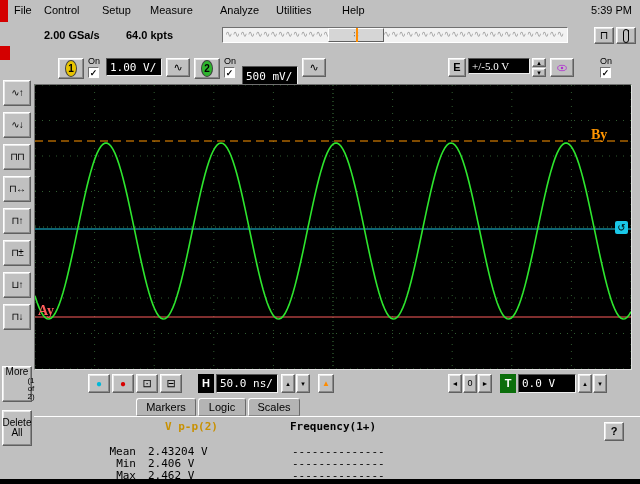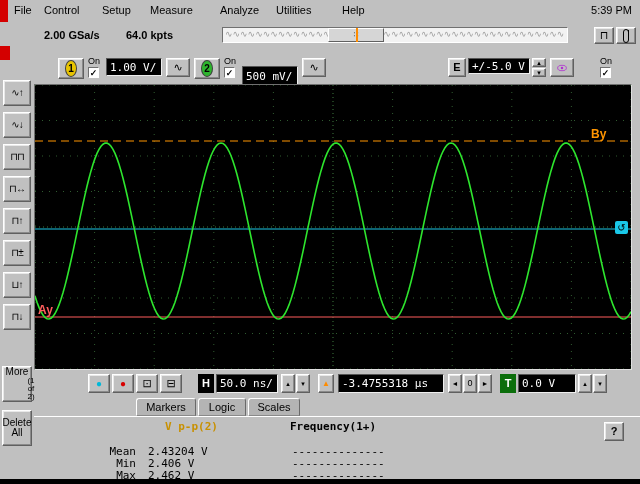--- a/index.html
+++ b/index.html
@@ -20,21 +20,21 @@
   .circle{width:15px;height:15px;border-radius:50%;display:flex;align-items:center;
     justify-content:center;font-size:10px;font-weight:bold;color:#000;border:1px solid #404040;}
   .tab{position:absolute;top:398px;height:18px;display:flex;align-items:center;justify-content:center;
     background:#b4b4b4;border:1px solid;border-color:#fff #6a6a6a #8a8a8a #fff;border-radius:3px 3px 0 0;box-sizing:border-box;}
   .tab.active{background:#cfcfcf;top:396px;height:21px;z-index:3;}
   .mono{font-family:"DejaVu Sans Mono",monospace;}
   .sidebtn{left:3px;width:28px;height:26px;font-size:10px;letter-spacing:-1px;}
   .mini{font-size:7px;}
   .mouse{display:inline-block;width:9px;height:12px;border:1px solid #000;border-radius:4px;position:relative;}
   .mouse::before{content:"";position:absolute;left:4px;top:0;width:1px;height:5px;background:#000;}
-  .scopelabel{position:absolute;font-size:12px;font-weight:bold;font-family:Liberation Sans, sans-serif;}
+  .scopelabel{position:absolute;font-size:14px;font-weight:bold;font-family:Liberation Serif, serif;}
   .mrow{position:absolute;left:60px;width:570px;height:12px;font-family:"DejaVu Sans Mono",monospace;font-size:11px;}
   .mrow .lbl{position:absolute;left:0;width:76px;text-align:right;}
   .mrow .v1{position:absolute;left:88px;}
   .mrow .v2{position:absolute;left:232px;}
 </style>
 </head>
 <body>
 
 <div id="screen">
 
@@ -82,21 +82,21 @@
   <span class="abs" style="left:224px;top:56px;font-size:9px;">On</span>
   <span class="cb checked" style="left:224px;top:67px;"></span>
   <div class="field" style="left:242px;top:66px;width:56px;height:21px;">500 mV/</div>
   <button class="btn" style="left:302px;top:58px;width:24px;height:19px;">
     <span>∿</span>
   </button>
 
   <button class="btn" style="left:448px;top:58px;width:18px;height:19px;font-weight:bold;">
     <span>E</span>
   </button>
-  <div class="field" style="left:468px;top:58px;width:62px;height:16px;">+/-5.0 V</div>
+  <div class="field" style="left:468px;top:58px;width:62px;height:16px;font-family:Liberation Serif, serif;">+/-5.0 V</div>
   <button class="btn mini" style="left:532px;top:58px;width:13px;height:9px;">▴</button>
   <button class="btn mini" style="left:532px;top:68px;width:13px;height:9px;">▾</button>
   <button class="btn" style="left:550px;top:58px;width:24px;height:19px;">
     <svg width="16" height="10" viewBox="0 0 16 10">
       <ellipse cx="8" cy="5" rx="7" ry="4.3" fill="none" stroke="#b030d0" stroke-width="1.3"></ellipse>
       <circle cx="8" cy="5" r="2" fill="#b030d0"></circle>
     </svg>
   </button>
   <span class="abs" style="left:600px;top:56px;font-size:9px;">On</span>
   <span class="cb checked" style="left:600px;top:67px;"></span>
@@ -181,21 +181,20 @@
   </button>
 
   <div class="abs" style="left:198px;top:374px;width:16px;height:19px;background:#000;color:#fff;font-weight:bold;text-align:center;line-height:19px;">H</div>
   <div class="field" style="left:216px;top:374px;width:62px;height:19px;">50.0 ns/</div>
   <button class="btn mini" style="left:281px;top:374px;width:14px;height:19px;">▴</button>
   <button class="btn mini" style="left:296px;top:374px;width:14px;height:19px;">▾</button>
 
   <button class="btn" style="left:318px;top:374px;width:16px;height:19px;">
     <span style="color:#ff8c00;font-size:8px;">▲</span>
   </button>
-  <div class="field" style="left:338px;top:374px;width:106px;height:19px;">-3.4755318 µs</div>
   <button class="btn mini" style="left:448px;top:374px;width:14px;height:19px;">◄</button>
   <button class="btn" style="left:463px;top:374px;width:14px;height:19px;font-size:9px;">0</button>
   <button class="btn mini" style="left:478px;top:374px;width:14px;height:19px;">►</button>
 
   <div class="abs" style="left:500px;top:374px;width:16px;height:19px;background:#0b6e0b;color:#fff;font-weight:bold;text-align:center;line-height:19px;">T</div>
   <div class="field" style="left:518px;top:374px;width:58px;height:19px;">0.0 V</div>
   <button class="btn mini" style="left:578px;top:374px;width:14px;height:19px;">▴</button>
   <button class="btn mini" style="left:593px;top:374px;width:14px;height:19px;">▾</button>
 
   <div class="tab" style="left:136px;width:60px;">Markers</div>

